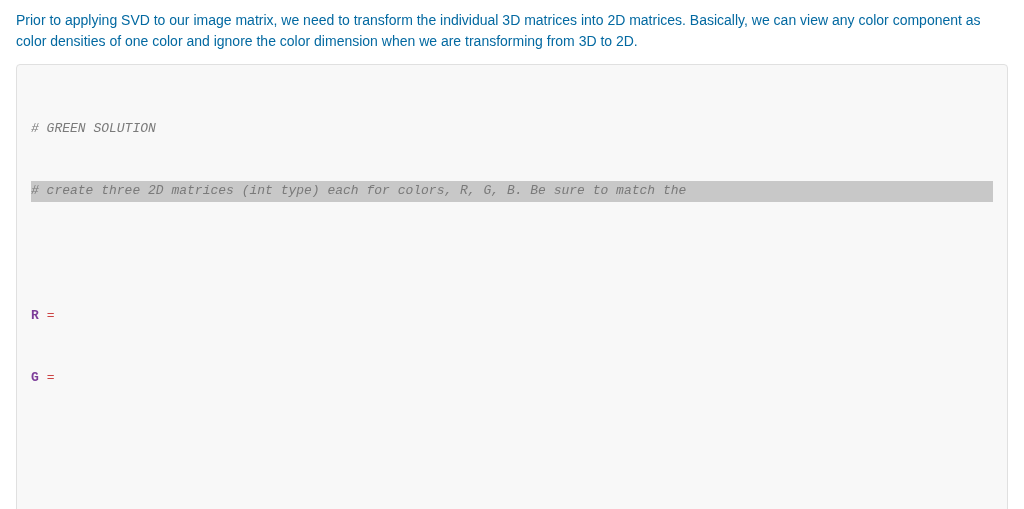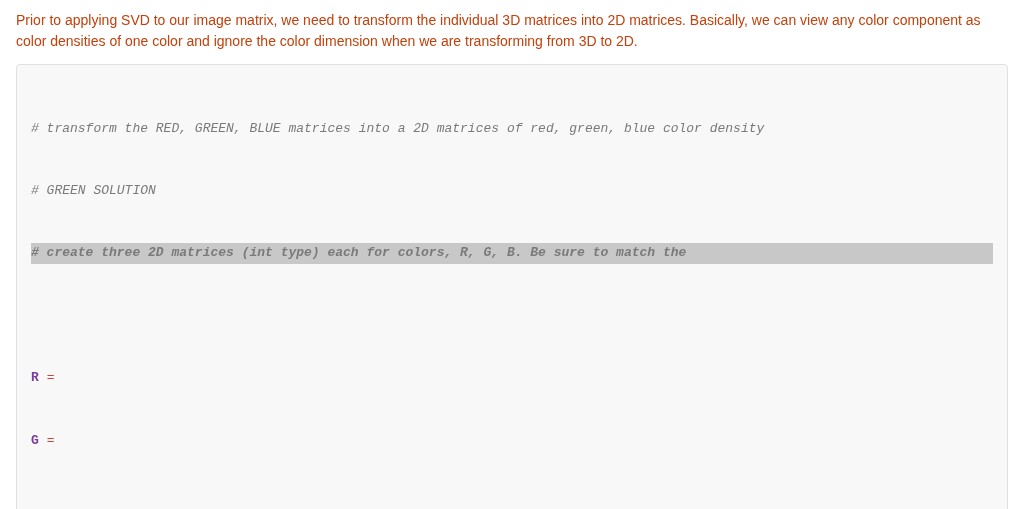--- a/index.html
+++ b/index.html
@@ -10,21 +10,21 @@
     body {
       background: #ffffff;
       font-family: Arial, sans-serif;
       font-size: 14px;
       color: #333;
       padding: 10px 16px;
     }
     .description-text {
       font-size: 14px;
       line-height: 1.5;
-      color: #c2410c;
+      color: #0369a1;
       margin-bottom: 12px;
     }
     .code-block {
       background: #f8f8f8;
       border: 1px solid #e0e0e0;
       border-radius: 4px;
       padding: 12px 14px;
       font-family: 'Courier New', Courier, monospace;
       font-size: 13px;
       line-height: 1.6;
@@ -34,37 +34,35 @@
     }
     .code-line {
       display: block;
     }
     .comment {
       color: #7a7a7a;
       font-style: italic;
     }
     .highlighted {
       background-color: #c8c8c8;
-      font-weight: bold;
     }
     .keyword {
       color: #7c3c99;
       font-weight: bold;
     }
     .operator {
       color: #cc4444;
     }
   </style>
 </head>
 <body>
 
 <p class="description-text">Prior to applying SVD to our image matrix, we need to transform the individual 3D matrices into 2D matrices. Basically, we can view any color component as color densities of one color and ignore the color dimension when we are transforming from 3D to 2D.</p>
 
 <div class="code-block">
-  <span class="code-line comment"># transform the RED, GREEN, BLUE matrices into a 2D matrices of red, green, blue color density</span>
   <span class="code-line comment"># GREEN SOLUTION</span>
   <span class="code-line comment highlighted"># create three 2D matrices (int type) each for colors, R, G, B. Be sure to match the</span>
   <span class="code-line">&nbsp;</span>
   <span class="code-line"><span class="keyword">R</span> <span class="operator">=</span></span>
   <span class="code-line"><span class="keyword">G</span> <span class="operator">=</span></span>
   
   
   
   
   

